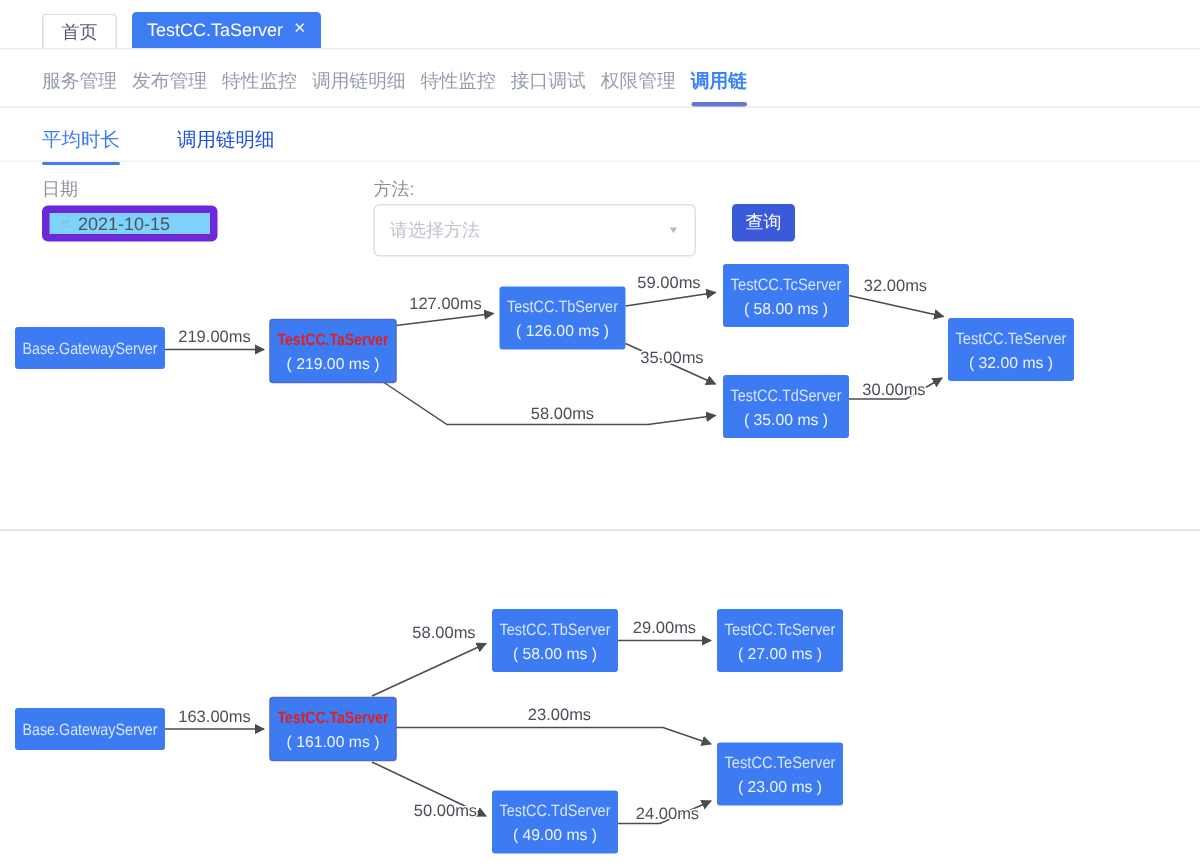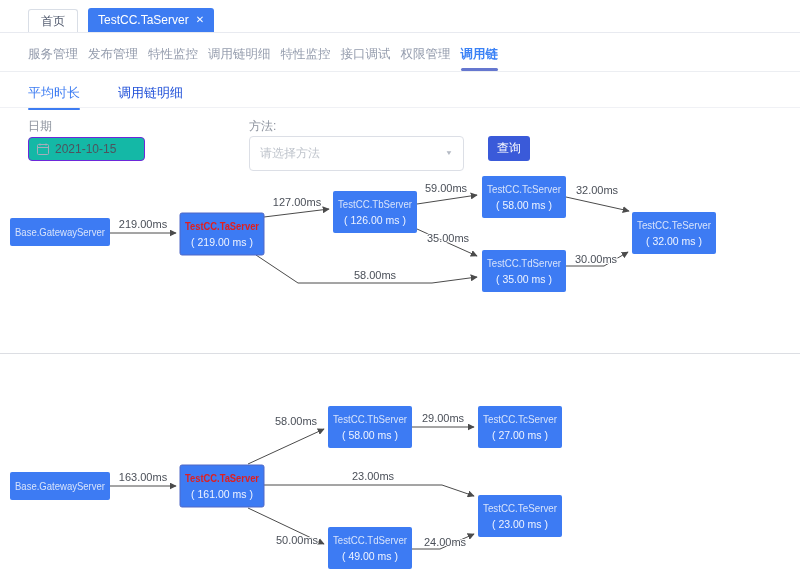--- a/index.html
+++ b/index.html
@@ -31,22 +31,22 @@
   .subtab.active{color:var(--accent);}
   .subtab.active::after{content:"";display:block;height:2px;background:var(--accent);
        margin-top:6px;border-radius:1px;}
 
   
   .filters{position:relative;height:63px;}
   .f-label{position:absolute;top:10px;font-size:12px;color:#8d939e;text-align:right;}
   .date-label{left:28px;}
   .method-label{left:249px;}
   .date-box{position:absolute;left:28px;top:29px;width:117px;height:24px;
-       border:1px solid #6d28d9;border-radius:4px;display:flex;align-items:center;
-       padding:0 8px;box-sizing:border-box;gap:6px;background:#14b8a6;}
+       border:5px solid #6d28d9;border-radius:4px;display:flex;align-items:center;
+       padding:0 8px;box-sizing:border-box;gap:6px;background:#7dd3fc;}
   .date-box input{border:none;outline:none;font-size:12px;color:#4e545e;width:80px;
        font-family:inherit;background:transparent;padding:0;}
   .select-box{position:absolute;left:249px;top:28px;width:215px;height:35px;
        border:1px solid #dcdfe6;border-radius:4px;display:flex;align-items:center;
        justify-content:space-between;padding:0 10px;box-sizing:border-box;background:#fff;
        cursor:pointer;}
   .select-box .ph{font-size:12px;color:#bfc4cc;}
   .select-box .caret{font-size:8px;color:#b4bac4;transform:scaleY(.8);}
   .query-btn{position:absolute;left:488px;top:28px;height:25px;padding:0 9px;
        background:var(--btn);color:#fff;font-size:12px;border:none;border-radius:3px;

